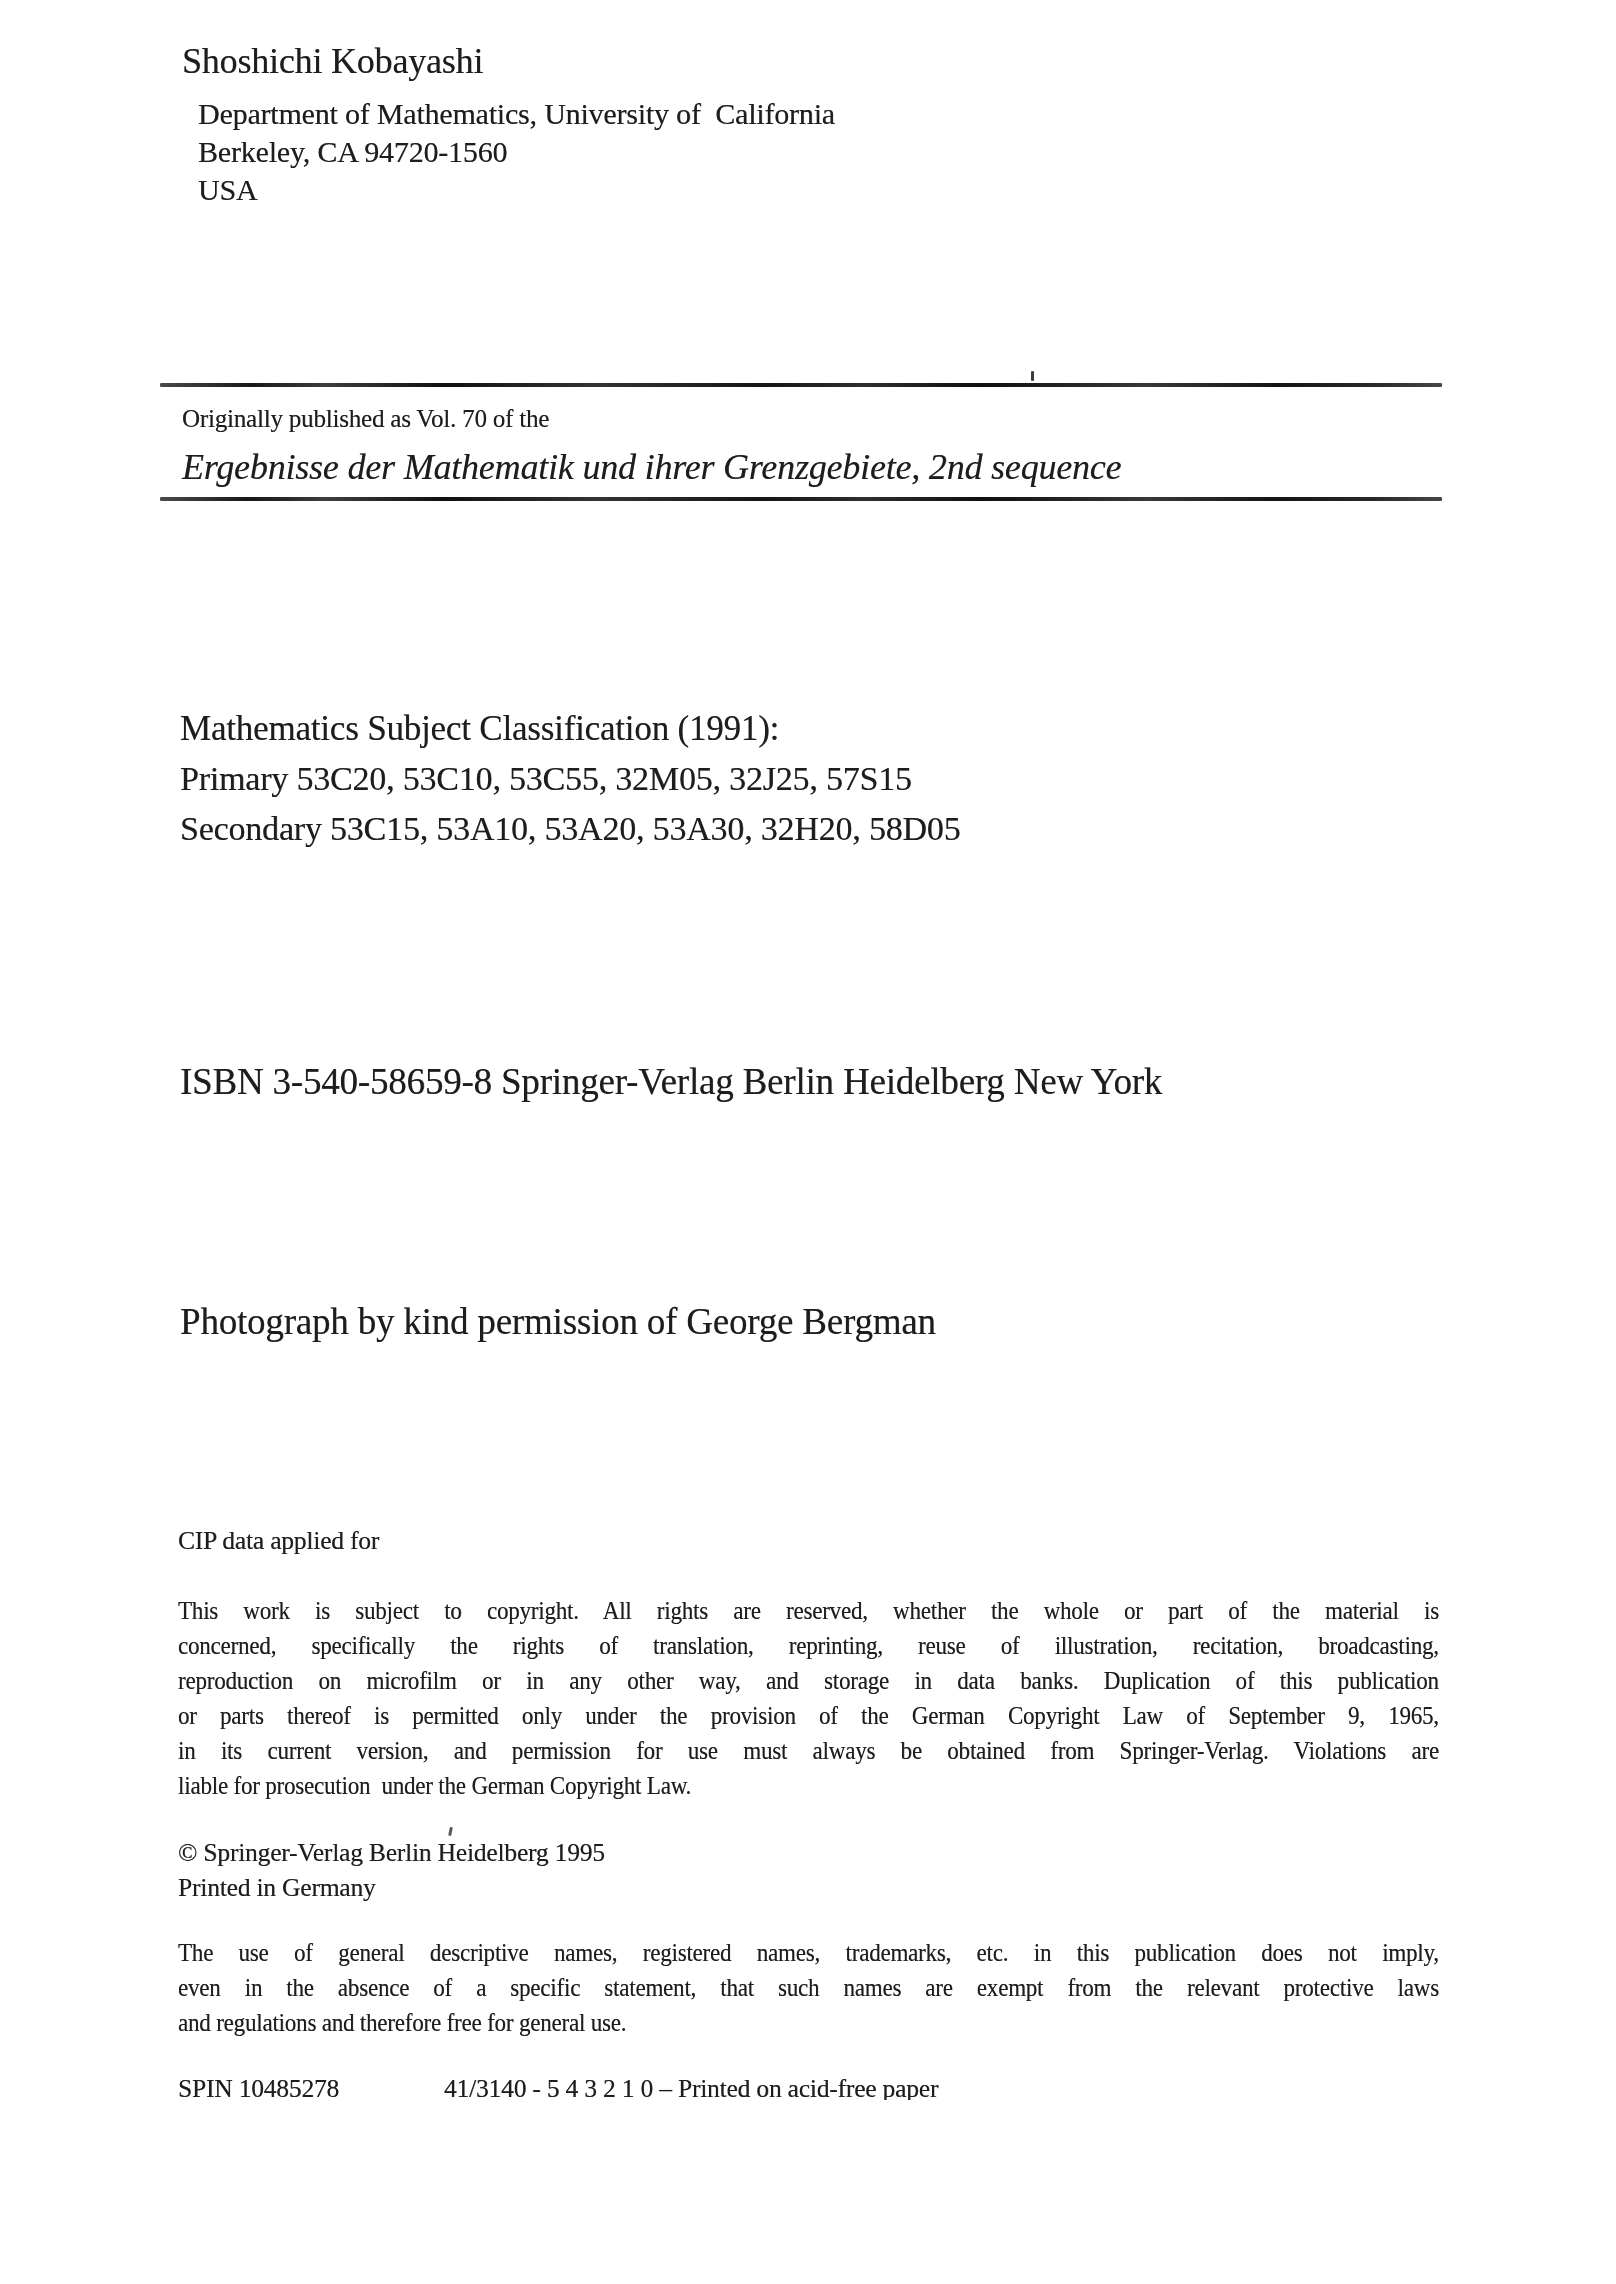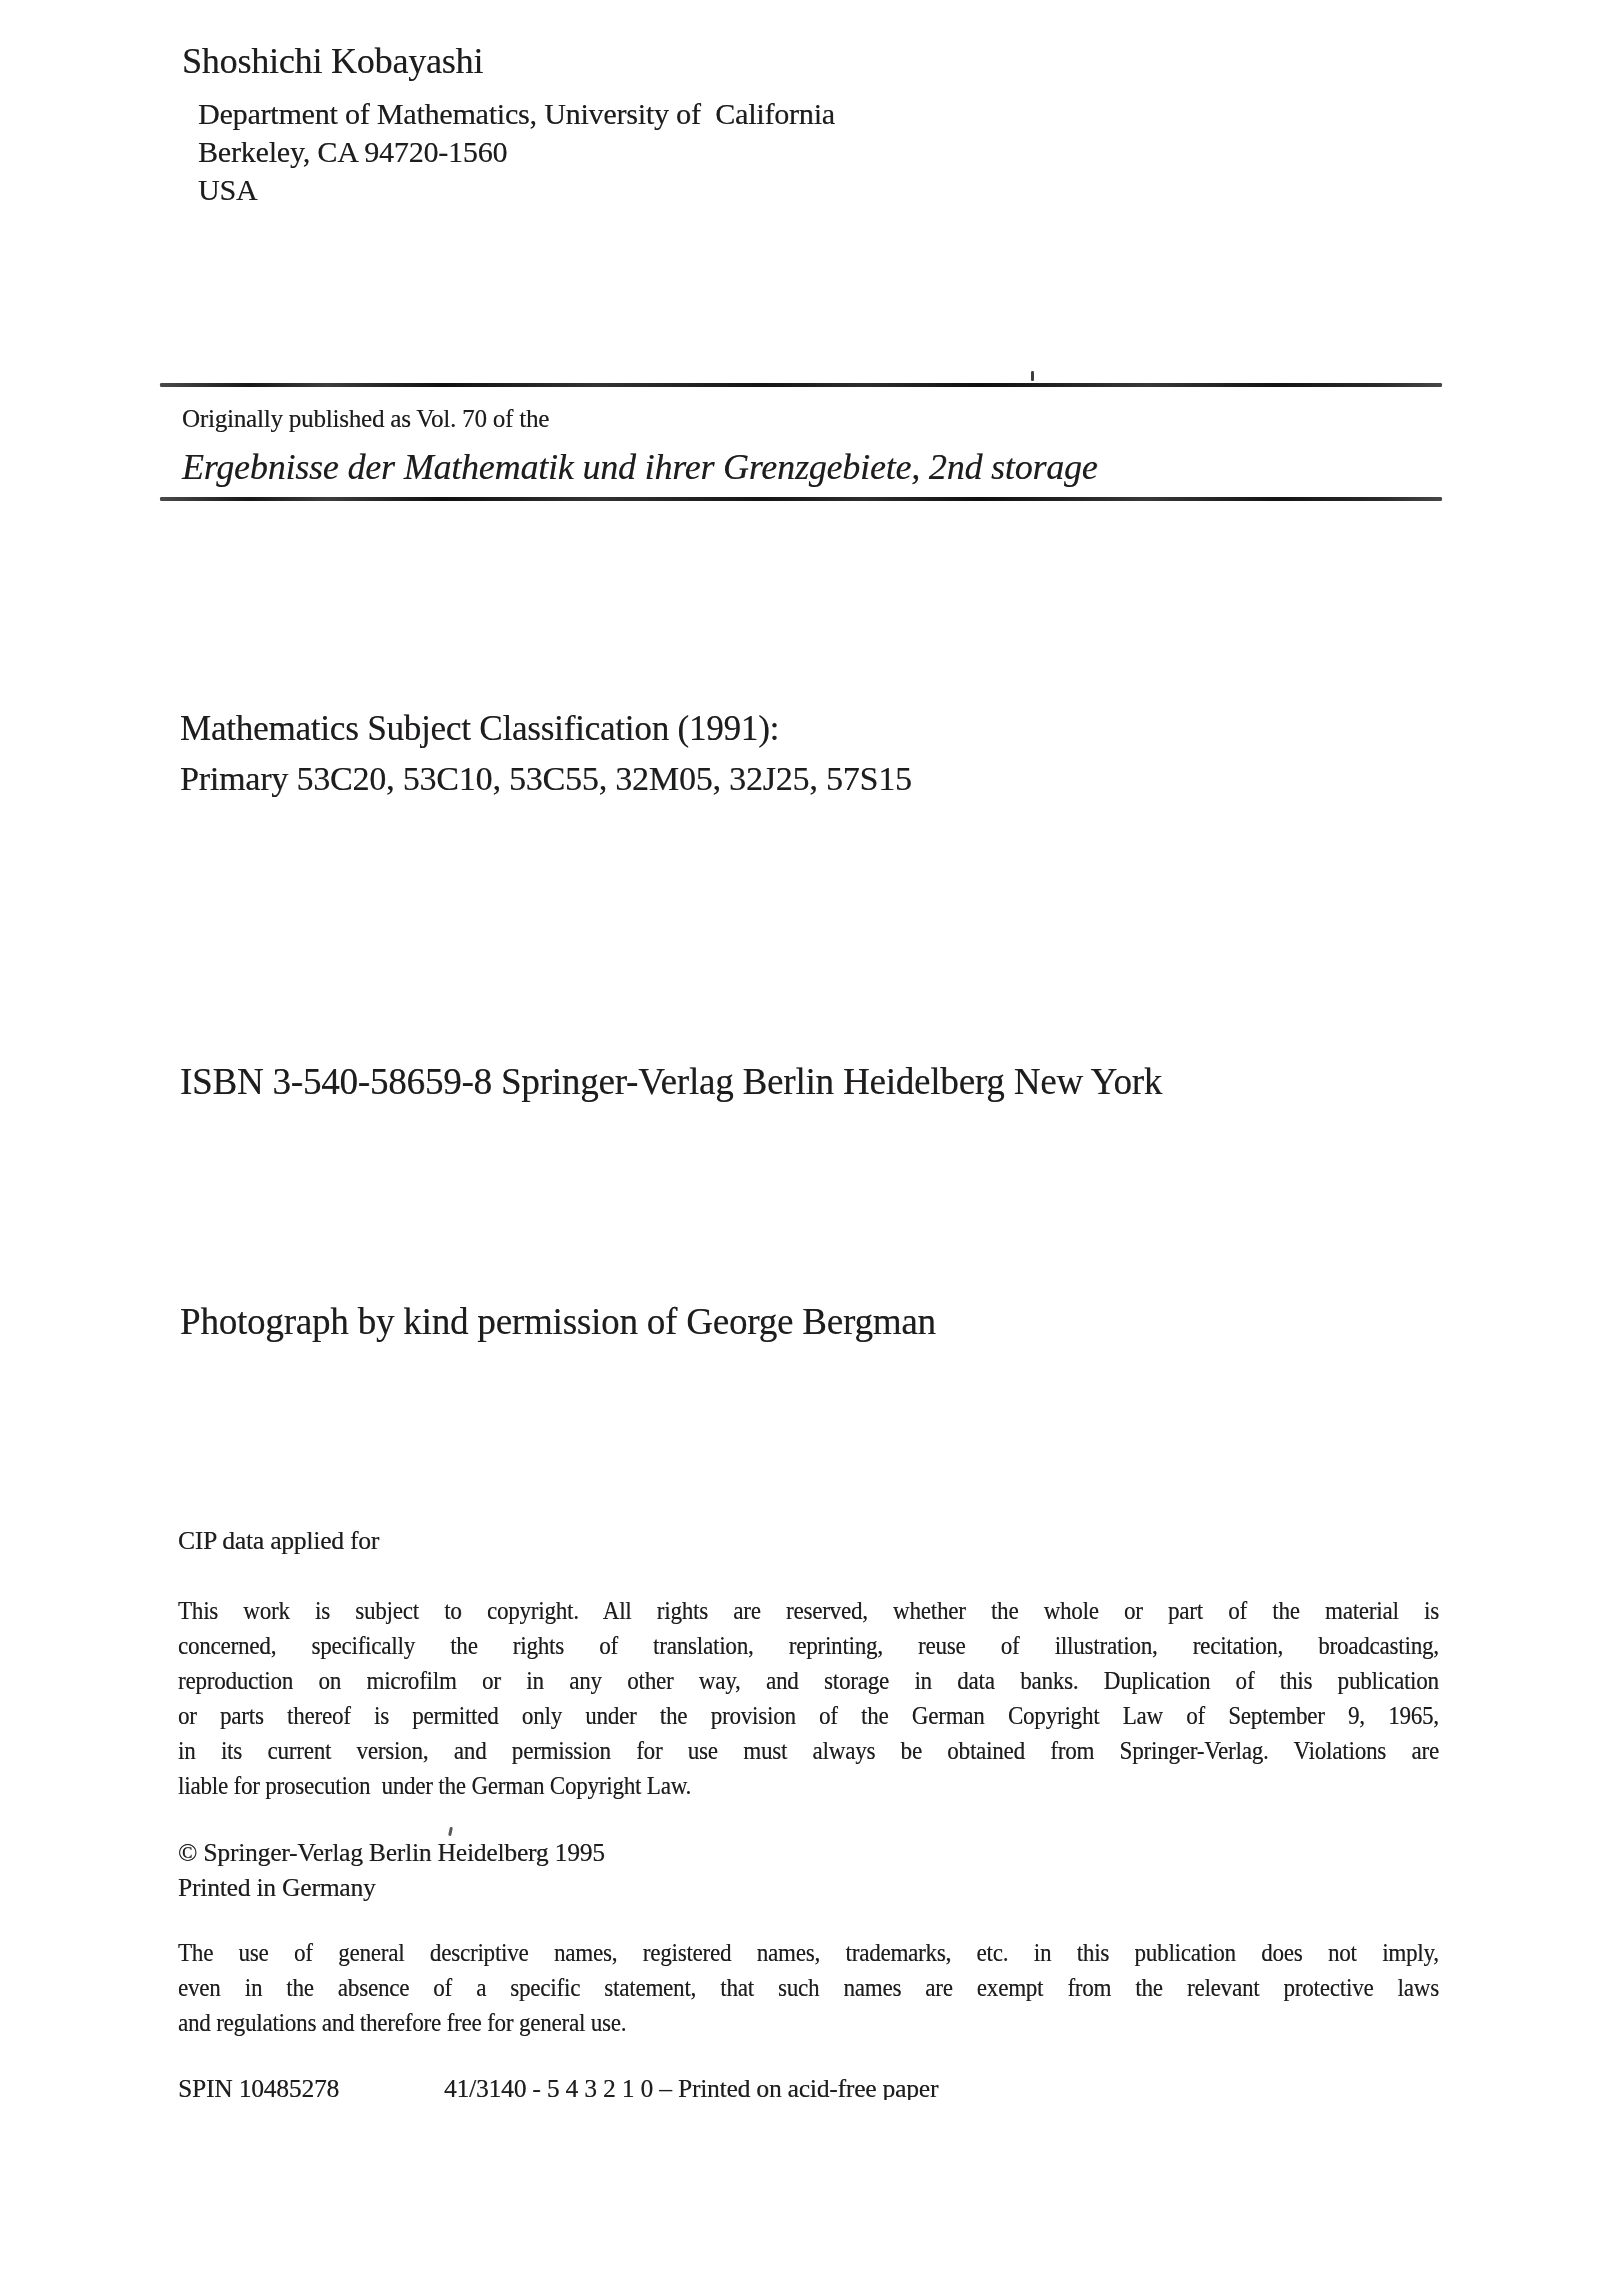--- a/index.html
+++ b/index.html
@@ -62,28 +62,29 @@
     <div class="md lline">Department of Mathematics, University of  California</div>
     <div class="md">Berkeley, CA 94720-1560</div>
     <div class="md">USA</div>
   </div>
 
   <div class="rule" style="top:383px;"></div>
   <div class="tick" style="left:1031px;top:371px;"></div>
 
   <div class="abs" style="left:182px;top:395px;line-height:48px;">
     <div style="font-size:25px;">Originally published as Vol. 70 of the</div>
-    <div class="italic">Ergebnisse der Mathematik und ihrer Grenzgebiete, 2nd storage</div>
+    <div class="italic">Ergebnisse der Mathematik und ihrer Grenzgebiete, 2nd sequence</div>
   </div>
 
   <div class="rule" style="top:497px;"></div>
 
   <div class="abs" style="left:180px;top:704px;">
     <div style="font-size:35px;line-height:50px;">Mathematics Subject Classification (1991):</div>
     <div class="mscline">Primary 53C20, 53C10, 53C55, 32M05, 32J25, 57S15</div>
+    <div class="mscline">Secondary 53C15, 53A10, 53A20, 53A30, 32H20, 58D05</div>
   </div>
 
   <div class="abs" style="left:180px;top:1060px;font-size:37px;">ISBN 3-540-58659-8 Springer-Verlag Berlin Heidelberg New York</div>
 
   <div class="abs" style="left:180px;top:1300px;font-size:37px;">Photograph by kind permission of George Bergman</div>
 
   <div class="abs body-sz" style="left:178px;top:1526px;font-family:Liberation Serif, serif;">CIP data applied for</div>
 
   <div class="para body-sz" style="top:1593px;">
     <div class="jline">This work is subject to copyright. All rights are reserved, whether the whole or part of the material is</div>

